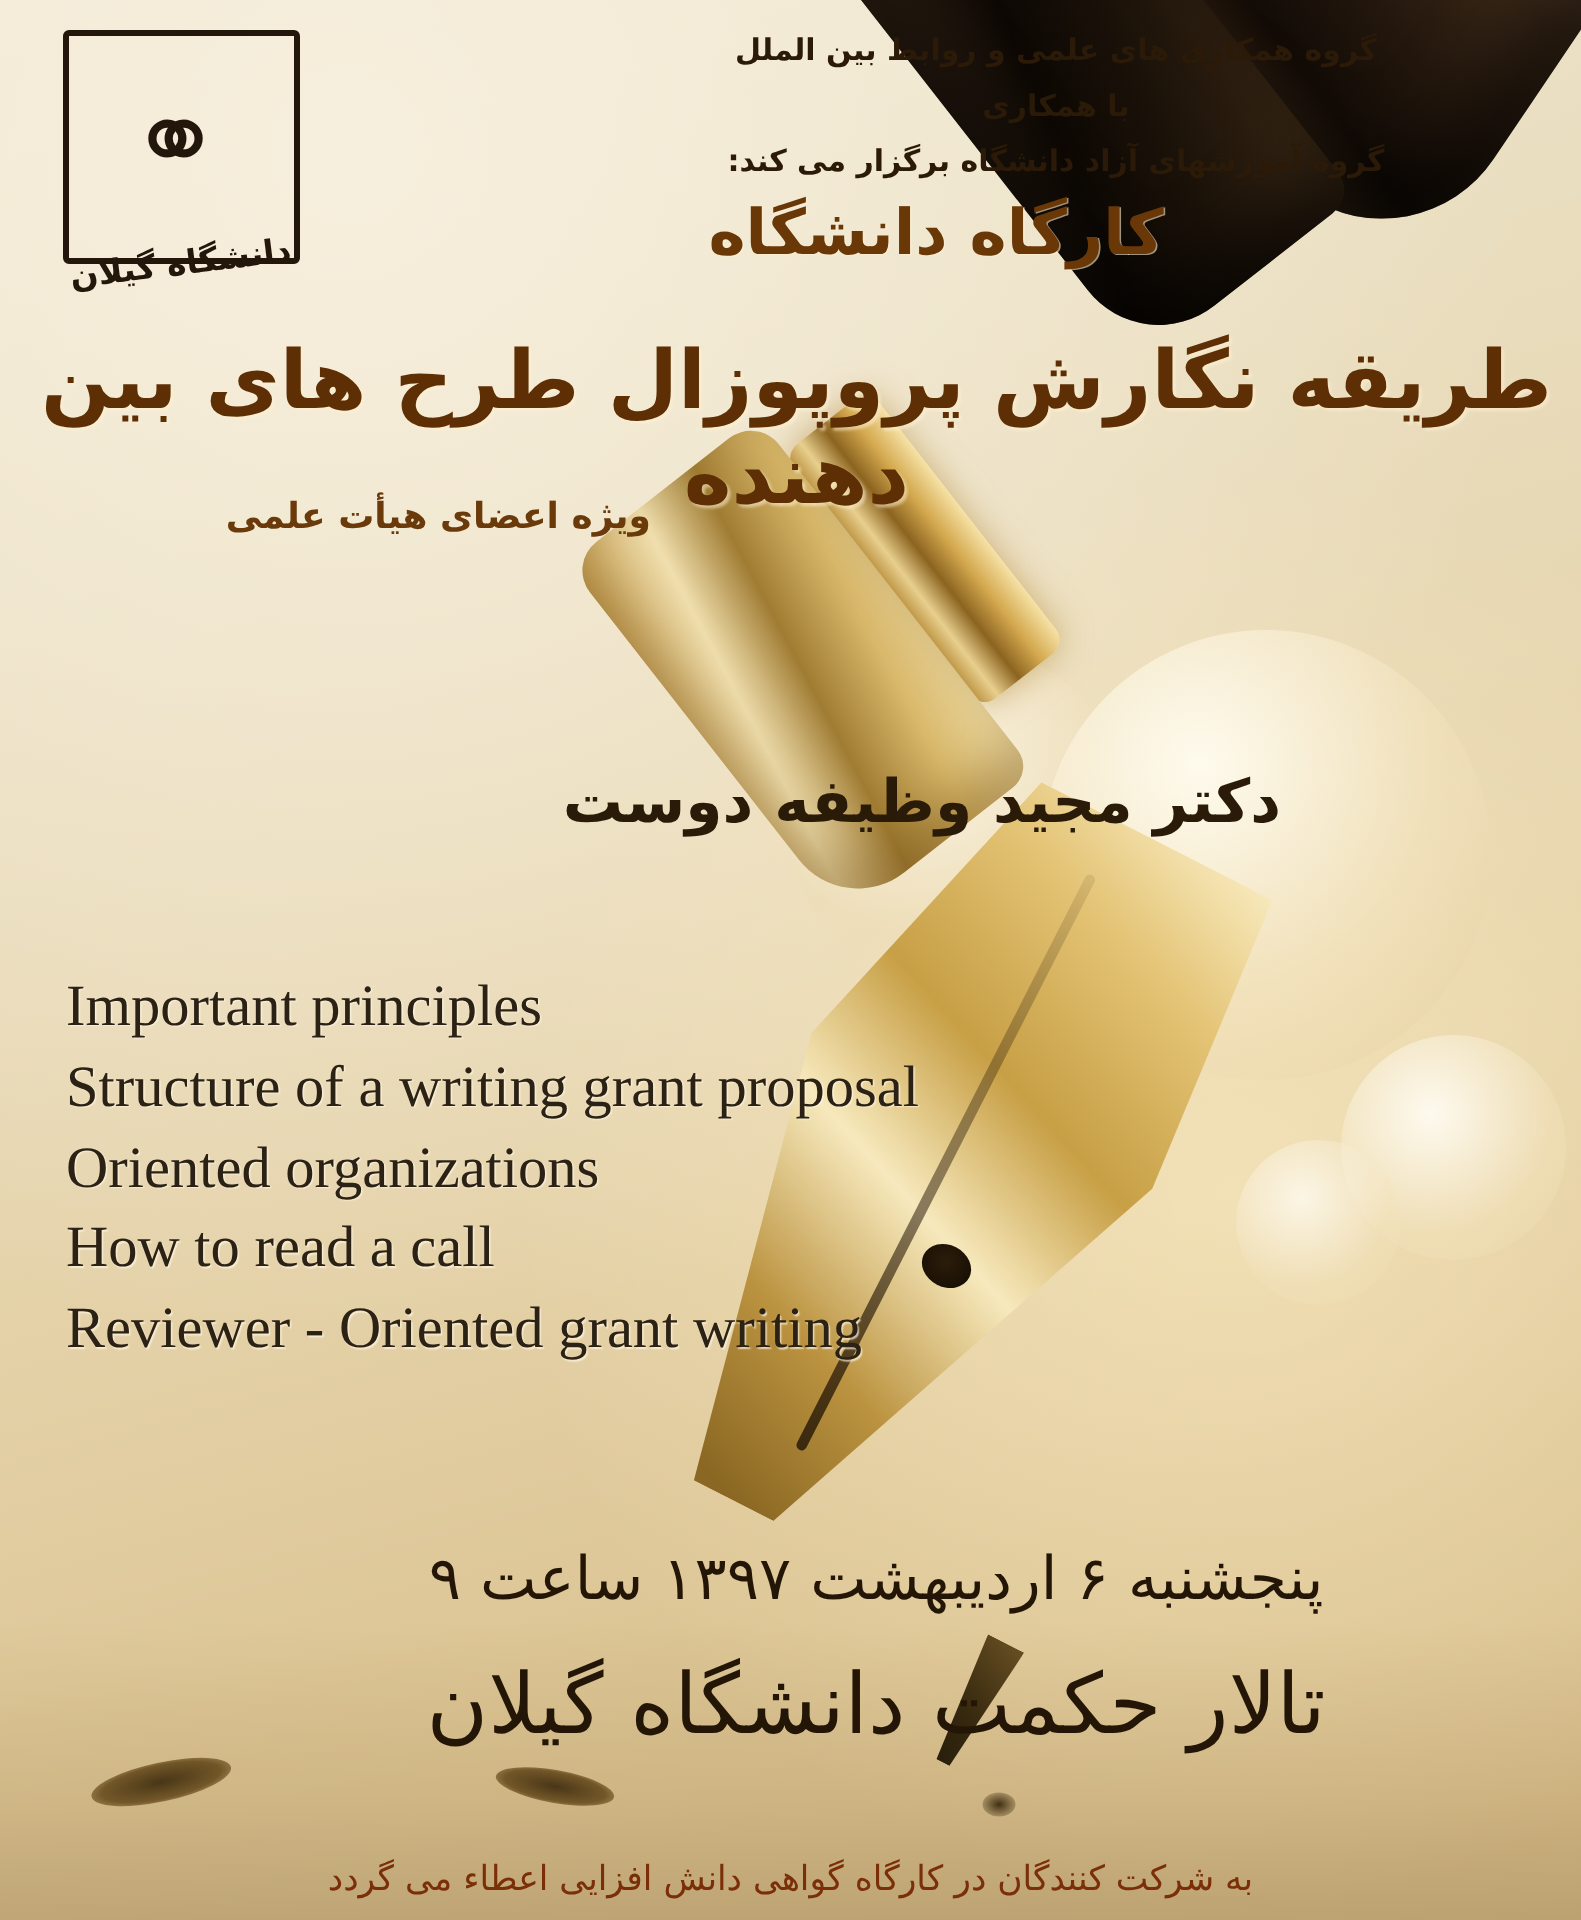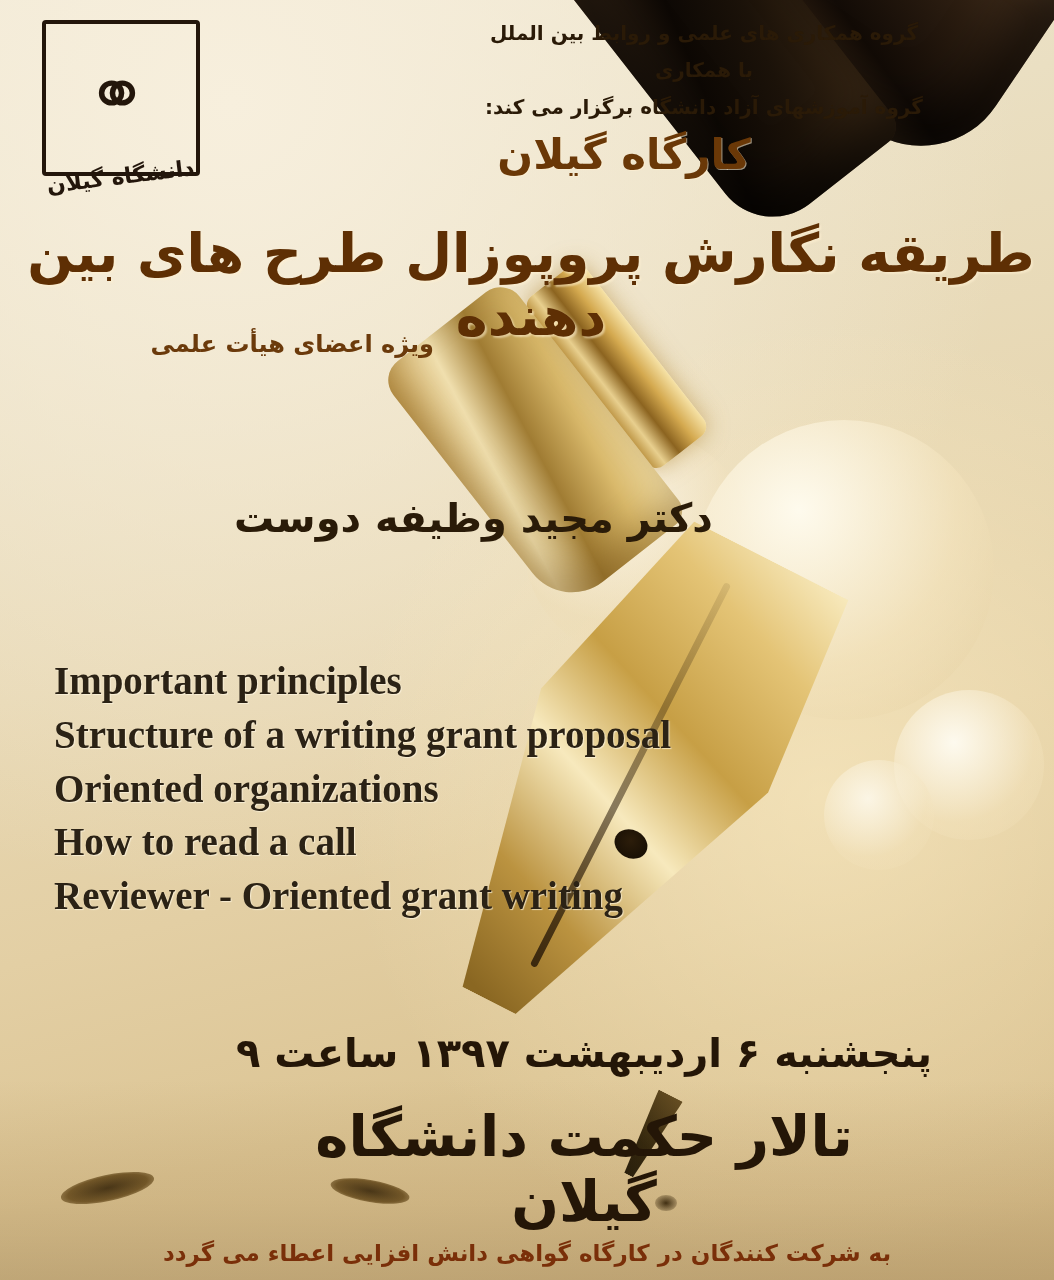--- a/index.html
+++ b/index.html
@@ -183,49 +183,49 @@
     text-align:right;
     font-size:24px;font-weight:bold;color:#6b3a0b;
   }
 
   .presenter-label{
     position:absolute;right:270px;top:410px;width:480px;
     text-align:center;
     font-size:38px;font-weight:bold;color:#3d2a10;
   }
   .presenter-name{
-    position:absolute;right:200px;top:495px;width:620px;
-    text-align:left;
+    position:absolute;right:200px;top:512px;width:620px;
+    text-align:right;
     font-size:40px;font-weight:bold;color:#2a1b08;
   }
 
   .topics{
     position:absolute;left:40px;top:640px;width:760px;
     color:#2b2215;
   }
   .topics li{
     list-style:none;
     font-size:39px;
     line-height:1.38;
     font-family:"Liberation Serif","DejaVu Serif",serif;
     text-shadow:1px 1px 1px rgba(255,248,228,.7);
   }
-  .topics ul{margin:14px;padding:0;font-weight:bold;}
+  .topics ul{margin:4px;padding:0;}
 
   .when{
     position:absolute;right:120px;top:1030px;width:700px;
-    text-align:center;color:#241607;font-weight:bold;
+    text-align:center;color:#241607;font-weight:normal;
   }
   .when-line1{font-size:40px;}
   .when-line2{font-size:56px;margin-top:28px;}
 
   .footer{
     position:absolute;left:0;right:0;bottom:14px;
     text-align:center;
-    font-size:23px;font-weight:bold;color:#7a2f09;
+    font-size:23px;font-weight:normal;color:#7a2f09;
   }
 </style>
 </head>
 <body>
 
 <div class="poster">
 
   <div class="art">
     <div class="bokeh b4"></div>
     <div class="bokeh b1"></div>
@@ -250,21 +250,21 @@
     <div class="logo-glyph">⚭</div>
     <div class="logo-caption fa">دانشگاه گیلان</div>
   </div>
 
   <div class="org-block fa">
     <div class="org-line1">گروه همکاری های علمی و روابط بین الملل</div>
     <div class="org-line2">با همکاری</div>
     <div class="org-line3">گروه آموزشهای آزاد دانشگاه برگزار می کند:</div>
   </div>
 
-  <div class="title-sup fa">کارگاه گیلان</div>
+  <div class="title-sup fa">کارگاه دانشگاه</div>
   <div class="title-main fa">طریقه نگارش پروپوزال طرح های بین دهنده</div>
   <div class="title-sub fa">ویژه اعضای هیأت علمی</div>
 
   <div class="presenter-name fa">دکتر مجید وظیفه دوست</div>
 
   <div class="topics en">
     <ul>
       <li>Important principles</li>
       <li>Structure of a writing grant proposal</li>
       <li>Oriented organizations</li>

